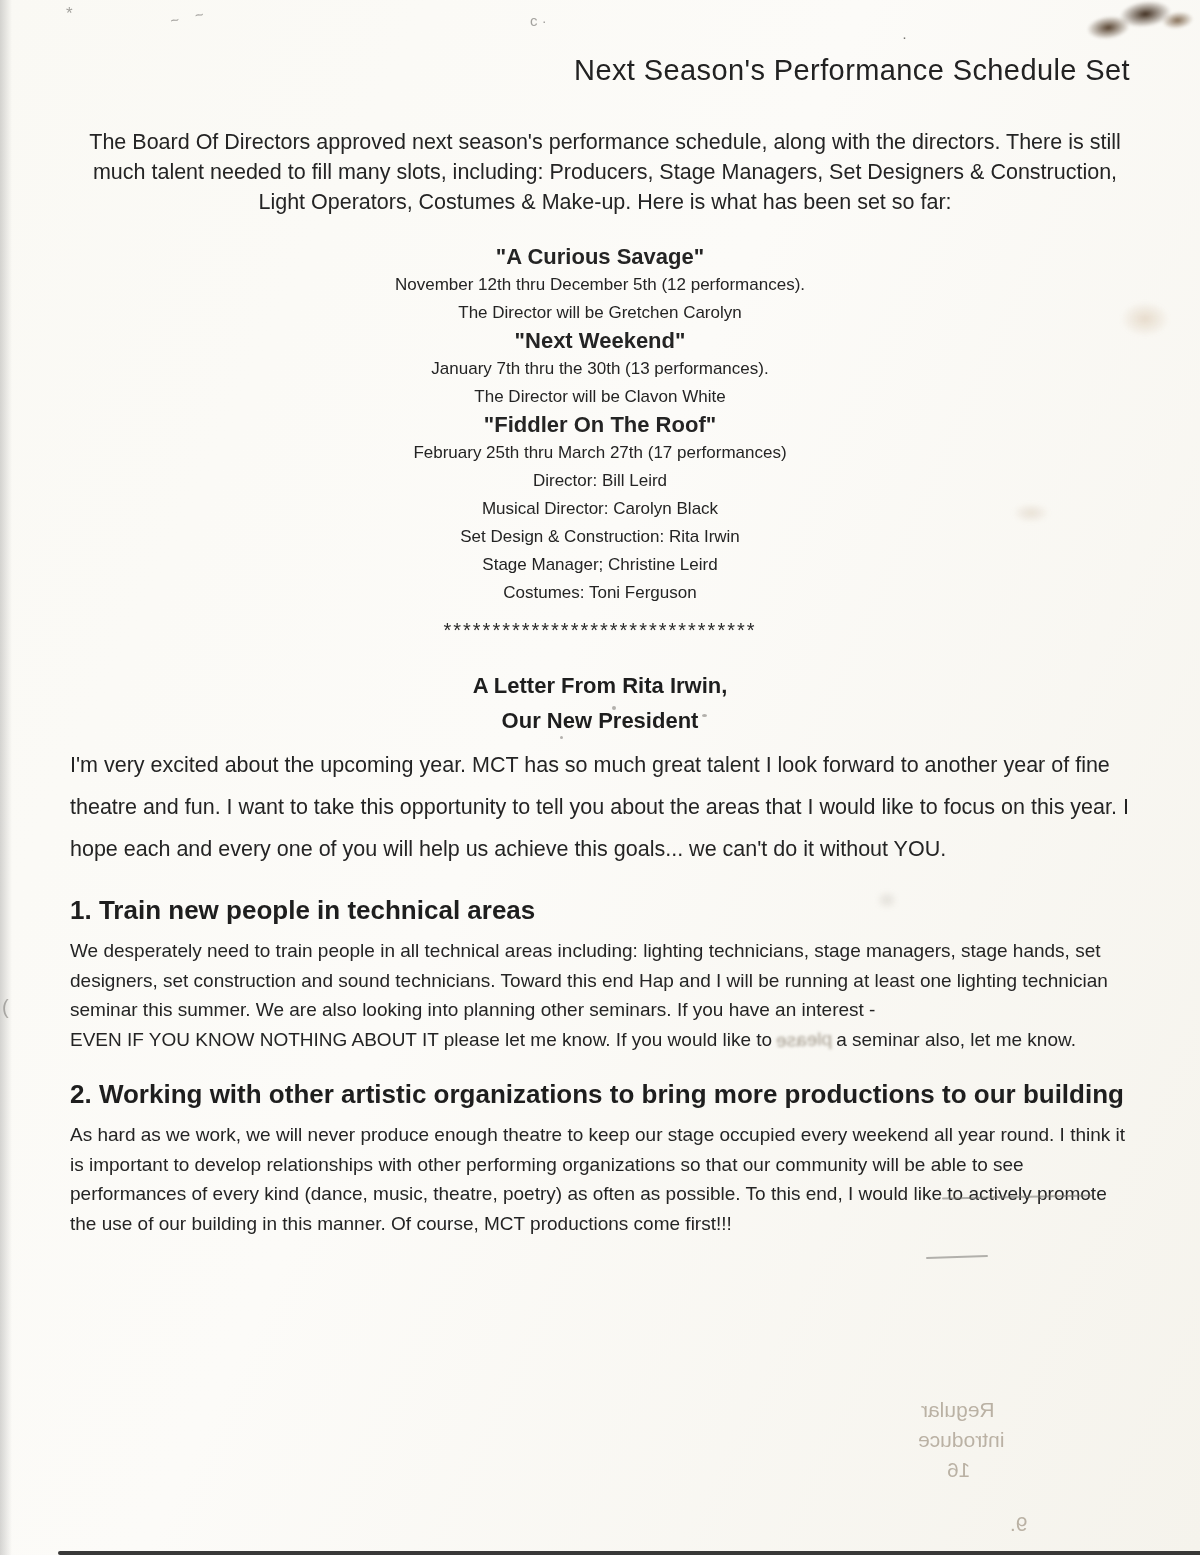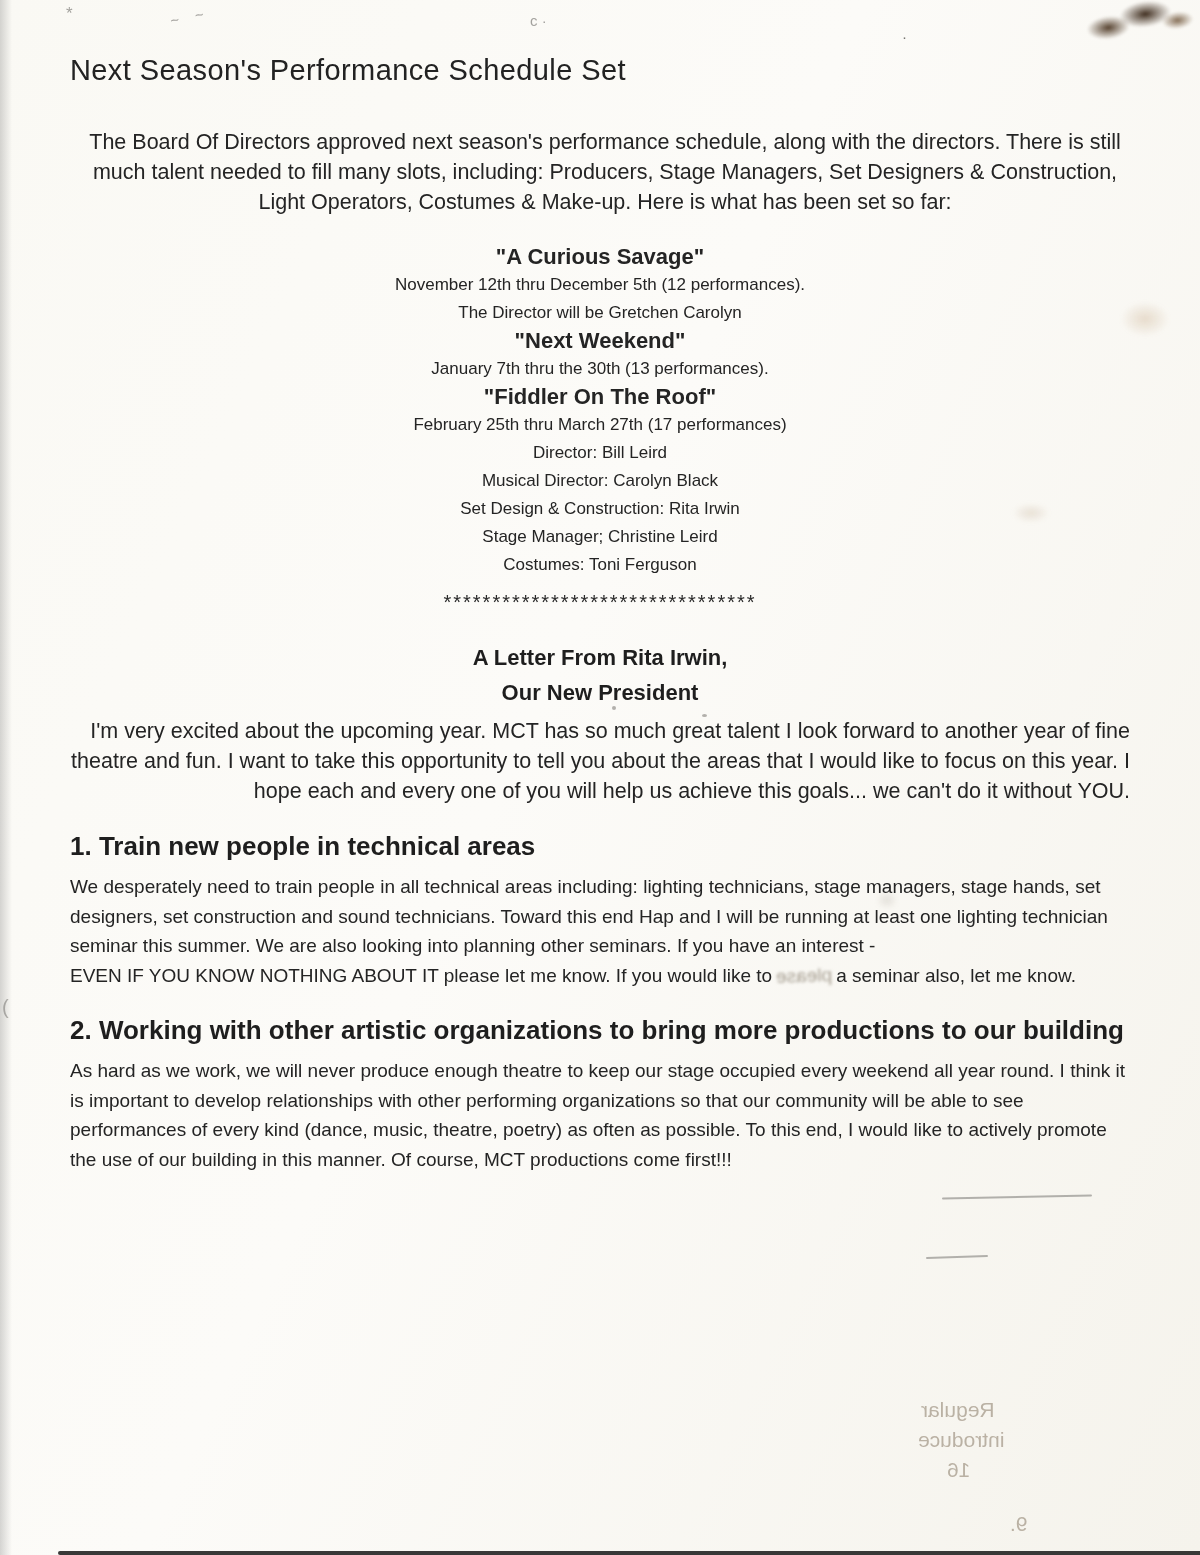--- a/index.html
+++ b/index.html
@@ -17,39 +17,39 @@
   }
   .edge-left {
     position: absolute; left: 0; top: 0; bottom: 0; width: 12px;
     background: linear-gradient(to right, rgba(110,110,110,0.28), rgba(110,110,110,0));
   }
   .edge-bottom {
     position: absolute; left: 58px; right: 0; bottom: 0; height: 4px;
     background: rgba(22,22,22,0.85); border-radius: 2px 0 0 2px;
   }
   .title {
-    margin: 0; text-align: left;
+    margin: 0; text-align: right;
     font-size: 29px; font-weight: 400; letter-spacing: 0.4px; color: #222;
   }
   .intro {
     width: 1070px; margin: 40px auto 0 auto;
     text-align: center; font-size: 21.5px; line-height: 30px;
   }
   .schedule { margin-top: 26px; text-align: center; }
   .sched-line { font-size: 17px; line-height: 28px; }
   .sched-bold { font-weight: 700; font-size: 22px; }
   .divider {
     margin-top: 12px; text-align: center;
     font-size: 20px; letter-spacing: 2px; color: #2a2a2a;
   }
   .letter-heading {
     margin: 26px 0 0 0; text-align: center;
     font-size: 22px; font-weight: 700; line-height: 35px; color: #1e1e1e;
   }
-  .body-par { margin: 6px 0 0 0; font-size: 21.5px; line-height: 30px; text-align: right; }
+  .body-par { margin: 6px 0 0 0; font-size: 21.5px; line-height: 42px; text-align: left; }
   .sec-heading {
     margin: 22px 0 0 0; font-size: 26px; font-weight: 700; line-height: 36px; color: #1e1e1e;
   }
   .sec-par { margin: 8px 0 0 0; font-size: 19px; line-height: 29.5px; }
   .no-gap { margin-top: 0; }
 
   .smudge {
     display: inline-block;
     transform: scaleX(-1) rotate(2deg);
     filter: blur(1.6px);
@@ -112,20 +112,21 @@
   <h1 class="title">Next Season's Performance Schedule Set</h1>
 
   <p class="intro">The Board Of Directors approved next season's performance schedule, along with the directors. There is still much talent needed to fill many slots, including: Producers, Stage Managers, Set Designers &amp; Construction, Light Operators, Costumes &amp; Make-up.  Here is what has been set so far:</p>
 
   <div class="schedule">
     <div class="sched-line sched-bold">"A Curious Savage"</div>
     <div class="sched-line">November 12th thru December 5th (12 performances).</div>
     <div class="sched-line">The Director will be Gretchen Carolyn</div>
     <div class="sched-line sched-bold">"Next Weekend"</div>
     <div class="sched-line">January 7th thru the 30th (13 performances).</div>
+    <div class="sched-line">The Director will be Clavon White</div>
     <div class="sched-line sched-bold">"Fiddler On The Roof"</div>
     <div class="sched-line">February 25th thru March 27th (17 performances)</div>
     <div class="sched-line">Director: Bill Leird</div>
     <div class="sched-line">Musical Director: Carolyn Black</div>
     <div class="sched-line">Set Design &amp; Construction: Rita Irwin</div>
     <div class="sched-line">Stage Manager; Christine Leird</div>
     <div class="sched-line">Costumes: Toni Ferguson</div>
   </div>
 
   <div class="divider">********************************</div>

